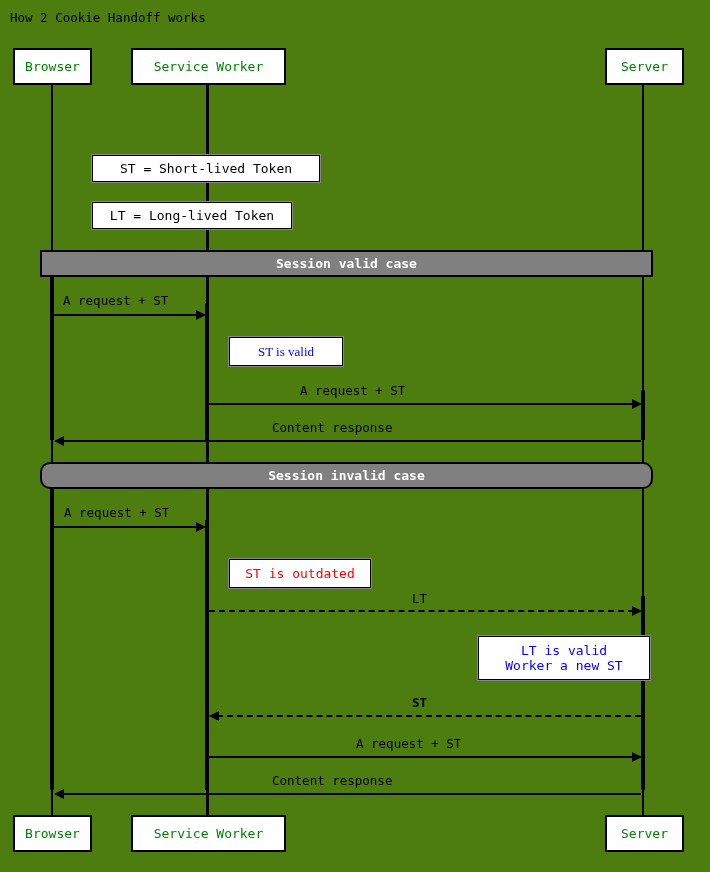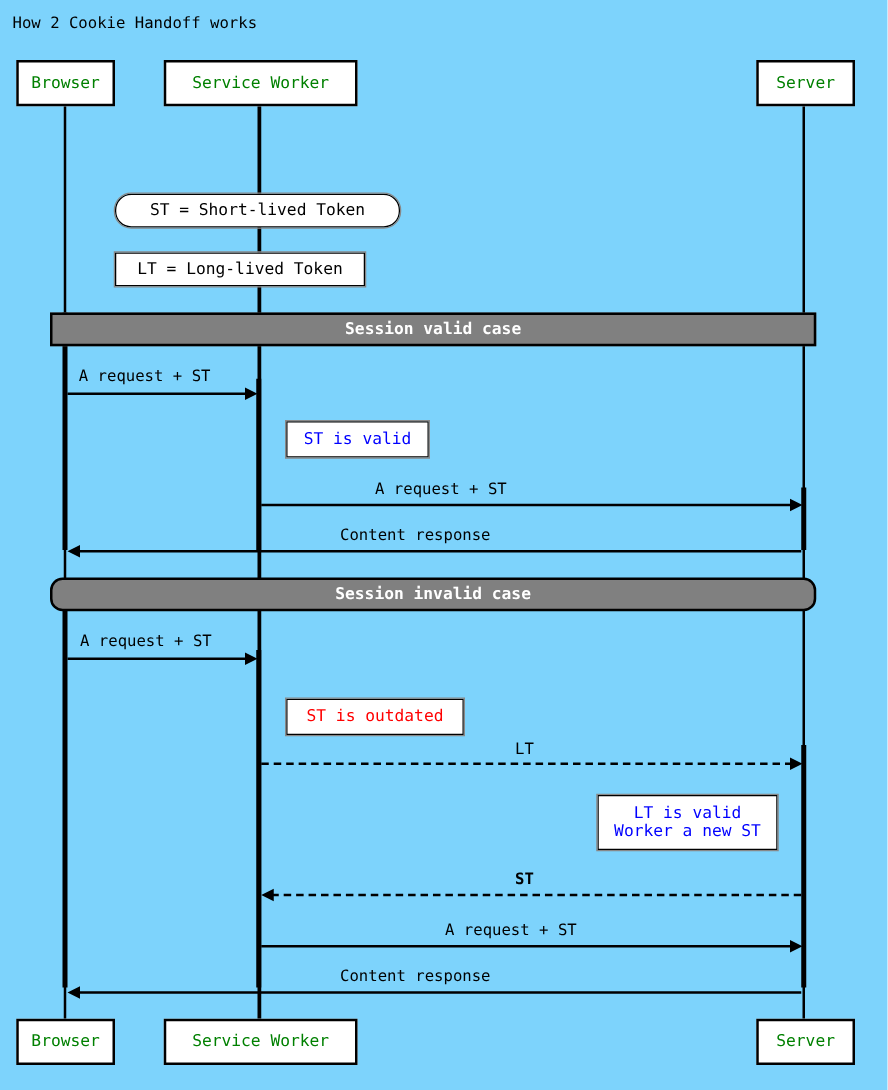--- a/index.html
+++ b/index.html
@@ -8,21 +8,21 @@
     background: #ffffff;
   }
   body {
     font-family: "DejaVu Sans Mono", monospace;
     -webkit-font-smoothing: none;
   }
   #canvas {
     position: relative;
     width: 710px;
     height: 872px;
-    background: #7dd3fc;
+    background: #4d7c0f;
     overflow: hidden;
   }
 
   
   .diagram-title {
     position: absolute;
     left: 10px;
     top: 10px;
     font-size: 12.5px;
     color: #000000;
@@ -149,34 +149,34 @@
   <div class="activation" style="left:205px; top:303px; height:137px;"></div>
   <div class="activation" style="left:641px; top:390px; height:50px;"></div>
   <div class="activation" style="left:50px; top:466px; height:324px;"></div>
   <div class="activation" style="left:205px; top:520px; height:270px;"></div>
   <div class="activation" style="left:641px; top:596px; height:194px;"></div>
 
   <div class="participant" style="left:13px; top:48px; width:79px; height:37px;">Browser</div>
   <div class="participant" style="left:131px; top:48px; width:155px; height:37px;">Service Worker</div>
   <div class="participant" style="left:605px; top:48px; width:79px; height:37px;">Server</div>
 
-  <div class="note" style="left:92px; top:155px; width:228px; height:27px;border-radius:13px;">
+  <div class="note" style="left:92px; top:155px; width:228px; height:27px;">
     <span class="note-line">ST = Short-lived Token</span>
   </div>
   <div class="note" style="left:92px; top:202px; width:200px; height:27px;">
     <span class="note-line">LT = Long-lived Token</span>
   </div>
 
   <div class="divider" style="left:40px; top:250px; width:613px; height:27px;">Session valid case</div>
 
   <div class="msg-label" style="left:63px; top:293px;">A request + ST</div>
   <div class="msg-line" style="left:54px; top:314px; width:144px;"></div>
   <div class="arrowhead right" style="left:196px; top:310px;"></div>
 
-  <div class="note blue" style="left:229px; top:337px; width:114px; height:29px;">
+  <div class="note blue" style="left:229px; top:337px; width:114px; height:29px;font-family:Liberation Serif, serif;">
     <span class="note-line">ST is valid</span>
   </div>
 
   <div class="msg-label" style="left:300px; top:383px;">A request + ST</div>
   <div class="msg-line" style="left:209px; top:403px; width:425px;"></div>
   <div class="arrowhead right" style="left:632px; top:399px;"></div>
 
   <div class="msg-label" style="left:272px; top:420px;">Content response</div>
   <div class="msg-line" style="left:62px; top:440px; width:579px;"></div>
   <div class="arrowhead left" style="left:54px; top:436px;"></div>
@@ -188,21 +188,21 @@
   <div class="arrowhead right" style="left:196px; top:522px;"></div>
 
   <div class="note red" style="left:229px; top:547px; width:142px; height:29px;">
     <span class="note-line">ST is outdated</span>
   </div>
 
   <div class="msg-label" style="left:412px; top:591px;">LT</div>
   <div class="msg-line dashed" style="left:209px; top:610px; width:425px;"></div>
   <div class="arrowhead right" style="left:632px; top:606px;"></div>
 
-  <div class="note blue" style="left:478px; top:636px; width:144px; height:44px;">
+  <div class="note blue" style="left:478px; top:636px; width:172px; height:44px;">
     <span class="note-line">LT is valid</span>
     <span class="note-line">Worker a new ST</span>
   </div>
 
   <div class="msg-label" style="left:412px; top:695px;font-weight:bold;">ST</div>
   <div class="msg-line dashed" style="left:217px; top:715px; width:424px;"></div>
   <div class="arrowhead left" style="left:209px; top:711px;"></div>
 
   <div class="msg-label" style="left:356px; top:736px;">A request + ST</div>
   <div class="msg-line" style="left:209px; top:756px; width:425px;"></div>

